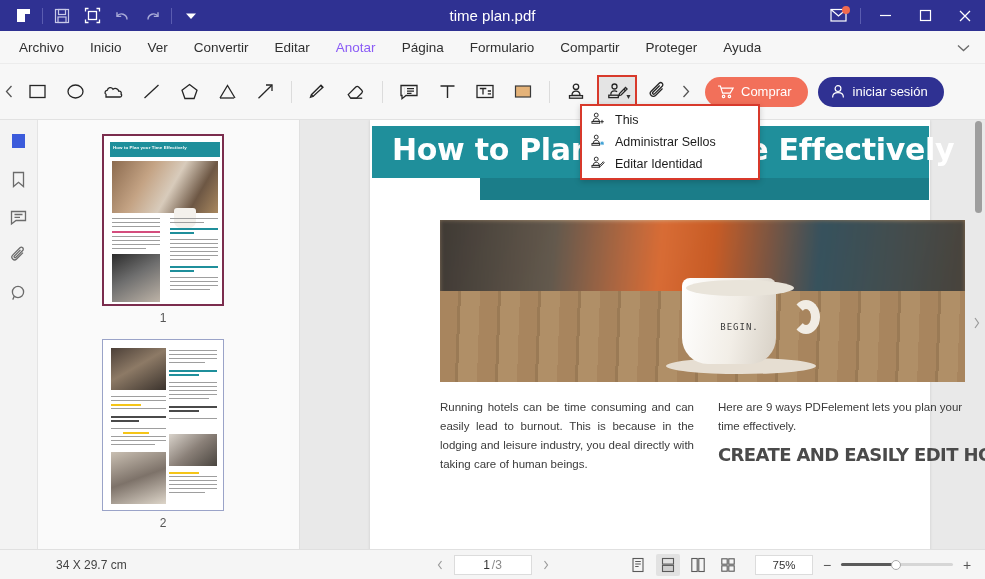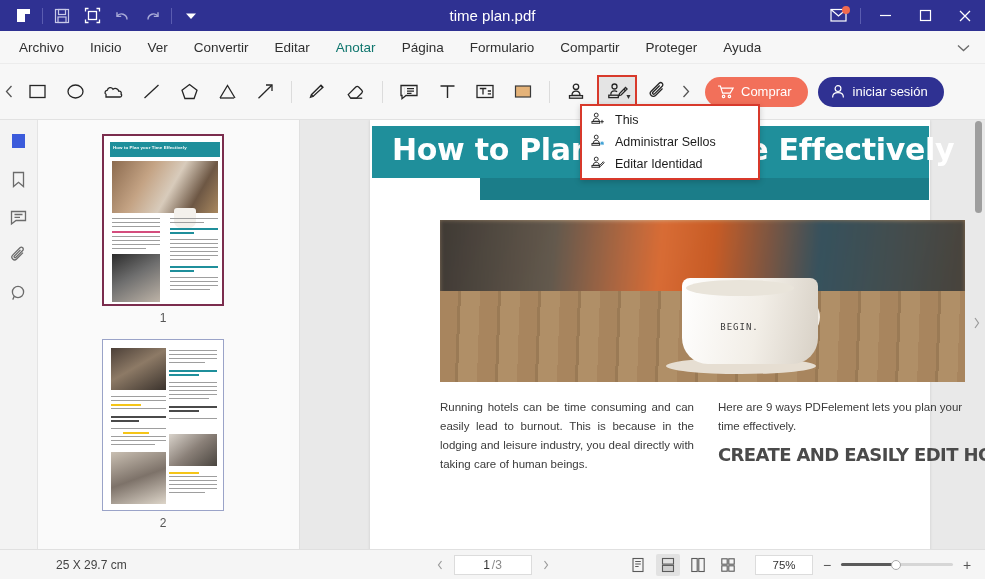--- a/index.html
+++ b/index.html
@@ -45,21 +45,21 @@
   .menubar {
     position: absolute; left: 0; top: 31px; width: 985px; height: 33px;
     background: #f7f7f7; display: flex; align-items: center;
     border-bottom: 1px solid #ececec;
   }
   .menu-item {
     padding: 0 13px; height: 33px; display: flex; align-items: center;
     font-size: 13.5px; color: #303030; white-space: nowrap;
   }
   .menu-item:first-child { margin-left: 6px; }
-  .menu-item.active { color: #0f766e; }
+  .menu-item.active { color: #8b5cf6; }
   .menu-collapse {
     position: absolute; right: 10px; top: 0; height: 33px; width: 24px;
     display: flex; align-items: center; justify-content: center; color: #666;
   }
 
   
   .toolbar {
     position: absolute; left: 0; top: 64px; width: 985px; height: 56px;
     background: #f7f7f7; border-bottom: 1px solid #e2e2e2;
     display: flex; align-items: center;
@@ -187,21 +187,21 @@
     background:
       radial-gradient(circle at 62% 66%, #f7f4ef 0 9%, rgba(247,244,239,0) 10%),
       linear-gradient(105deg, #7d6a55 0%, #b79a76 18%, #d8c3a4 34%, #c9a477 48%, #8a6f53 66%, #b9936a 82%, #6f5a45 100%);
     overflow: hidden;
   }
   .photo-top { position: absolute; left: 0; top: 0; width: 100%; height: 46%;
     background: linear-gradient(95deg,#3a3632 0%,#5c5349 22%,#d9662e 42%,#c8561f 52%,#2f4f5e 72%,#44403a 100%);
     filter: blur(2px); opacity: .92; }
   .photo-table { position: absolute; left: 0; bottom: 0; width: 100%; height: 56%;
     background: repeating-linear-gradient(92deg,#a8855e 0 18px,#9a7a55 18px 21px,#b08f67 21px 40px); }
-  .photo-mug { position: absolute; left: 46%; top: 36%; width: 136px; height: 86px;
+  .photo-mug { position: absolute; left: 46%; top: 36%; width: 94px; height: 86px;
     background: linear-gradient(100deg,#ffffff 0%,#f2eee7 55%,#d7d0c5 100%);
     border-radius: 8px 8px 26px 26px; padding-left: 8px; }
   .photo-mug .rim { position: absolute; left: 4px; top: 2px; width: 108px; height: 16px;
     border-radius: 50%; background: #e9e4da; }
   .photo-mug .word { position: absolute; left: 0; top: 44px; width: 116px; text-align: center;
     font-size: 9px; letter-spacing: 1px; color: #3b3b3b; font-family: "DejaVu Sans Mono", monospace; }
   .photo-handle { position: absolute; left: calc(46% + 110px); top: calc(36% + 22px);
     width: 28px; height: 34px; border: 9px solid #f1ece4; border-radius: 50%; border-left-color: transparent; }
   .photo-saucer { position: absolute; left: 43%; top: calc(36% + 80px); width: 150px; height: 16px;
     background: #e6ded2; border-radius: 50%; }
@@ -665,21 +665,21 @@
     </div>
     <div class="viewer-scroll"></div>
     <div class="viewer-collapse">
       <svg width="7" height="12" viewBox="0 0 7 12" fill="none" stroke="#9a9a9a" stroke-width="1.2">
           <path d="M2 1l3.5 5L2 11"></path>
         </svg>
     </div>
   </div>
 
   <div class="statusbar">
-    <div class="sb-size">25 X 29.7 cm</div>
+    <div class="sb-size">34 X 29.7 cm</div>
 
     <div class="sb-center">
       <div class="sb-arrow">
         <svg width="6" height="10" viewBox="0 0 6 10" fill="none" stroke="#9a9a9a" stroke-width="1.2">
             <path d="M4.5 1L1.5 5l3 4"></path>
           </svg>
       </div>
       <div class="sb-pagebox">
         <span>1</span>
         <span class="total">/3</span>

